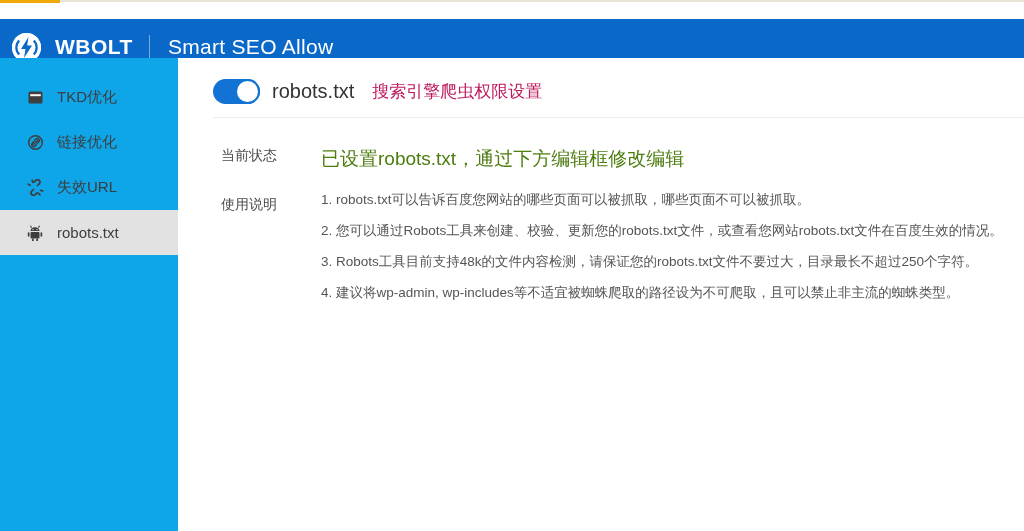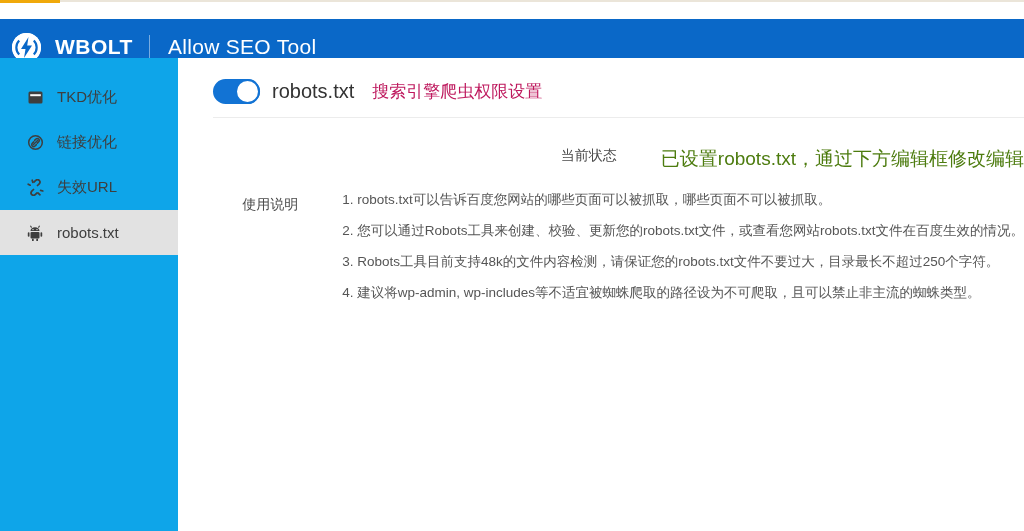--- a/index.html
+++ b/index.html
@@ -29,21 +29,21 @@
   
   .main { position:absolute; top:58px; left:178px; width:846px; height:473px; background:#fff; }
   .module-head { margin-left:35px; padding:21px 0 13px 0; display:flex; align-items:center;
                  border-bottom:1px solid #ececec; }
   .toggle { position:relative; width:47px; height:25px; border-radius:13px; background:#1273d4; cursor:pointer; flex:0 0 auto; }
   .toggle .knob { position:absolute; right:0; top:0; width:25px; height:25px; border-radius:50%;
                   background:#fff; border:2px solid #1273d4; }
   .module-title { font-size:20px; color:#333; margin-left:12px; }
   .module-subtitle { font-size:17px; color:#be185d; margin-left:18px; }
 
-  .form-row { display:flex; margin-left:43px;justify-content:flex-end; }
+  .form-row { display:flex; margin-left:43px; }
   .row-status { margin-top:28px; }
   .form-label { width:100px; flex:0 0 auto; font-size:14px; color:#4a4a4a; padding-top:1px; }
   .status-value { font-size:19px; color:#4d7c0f; }
 
   .editor-wrap { margin:10px 0 0 200px; }
   .robots-editor { width:650px; height:202px; border:1px solid #dcdcdc; border-radius:3px;
                    padding:13px 12px; resize:none; outline:none; color:#555;
                    font-family:"DejaVu Sans Mono","Liberation Mono",monospace;
                    font-size:13px; line-height:18px; background:#fff; }
 
@@ -62,21 +62,21 @@
   <div class="logo">
     <svg width="29" height="29" viewBox="0 0 29 29">
       <circle cx="14.5" cy="14.5" r="14.5" fill="#ffffff"></circle>
       <path d="M16.5 4 L9 16 H13.5 L12 25 L20 12.5 H15.2 Z" fill="#0a68c8"></path>
       <path d="M7.2 7.5 A10 10 0 0 0 7.2 21.5" stroke="#0a68c8" stroke-width="2.2" fill="none"></path>
       <path d="M21.8 7.5 A10 10 0 0 1 21.8 21.5" stroke="#0a68c8" stroke-width="2.2" fill="none"></path>
     </svg>
   </div>
   <div class="brand">WBOLT</div>
   <div class="appbar-divider"></div>
-  <div class="app-title">Allow SEO Tool</div>
+  <div class="app-title">Smart SEO Allow</div>
 </div>
 
 <div class="sidebar">
 
   <div class="side-item">
     <span class="ic">
       <svg width="17" height="17" viewBox="0 0 17 17">
         <rect x="1.5" y="2.5" width="14" height="12" rx="1.5" fill="#3e3e3e"></rect>
         <rect x="3.2" y="5.2" width="10.6" height="2" fill="#f8f8f8"></rect>
       </svg>

